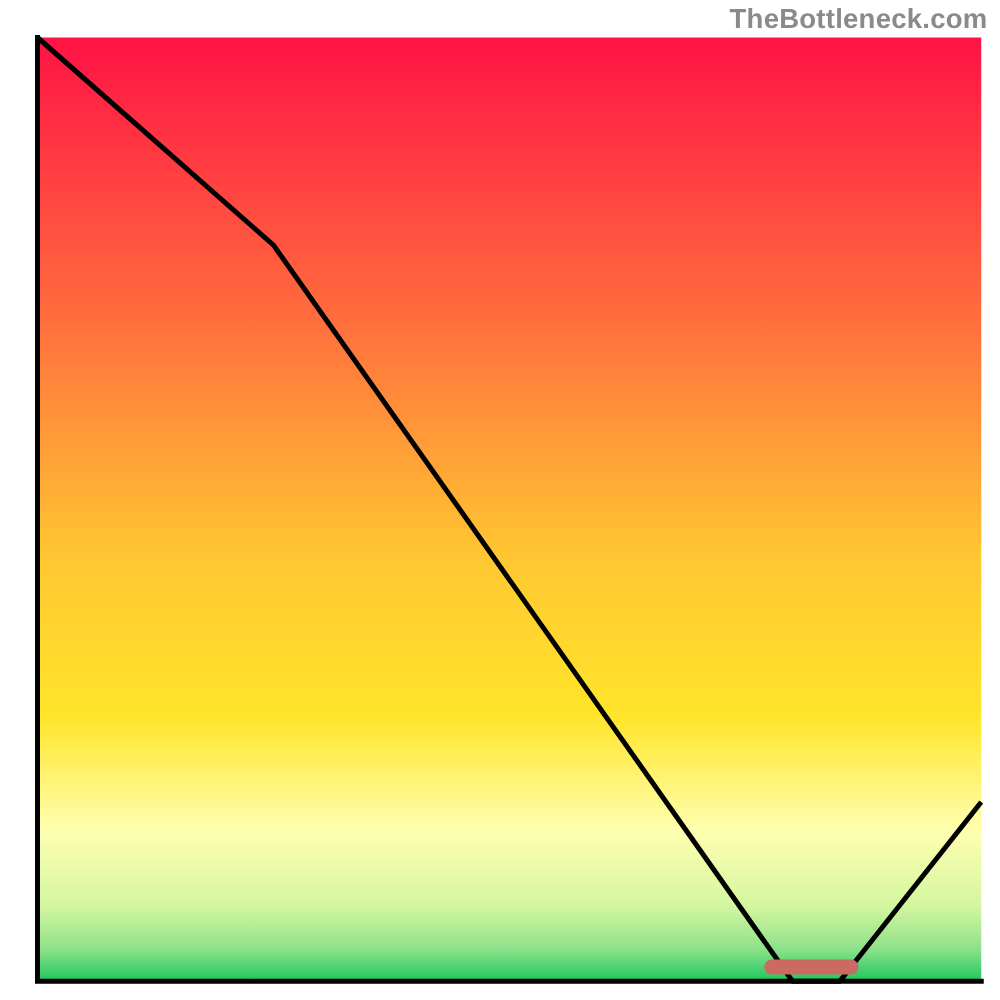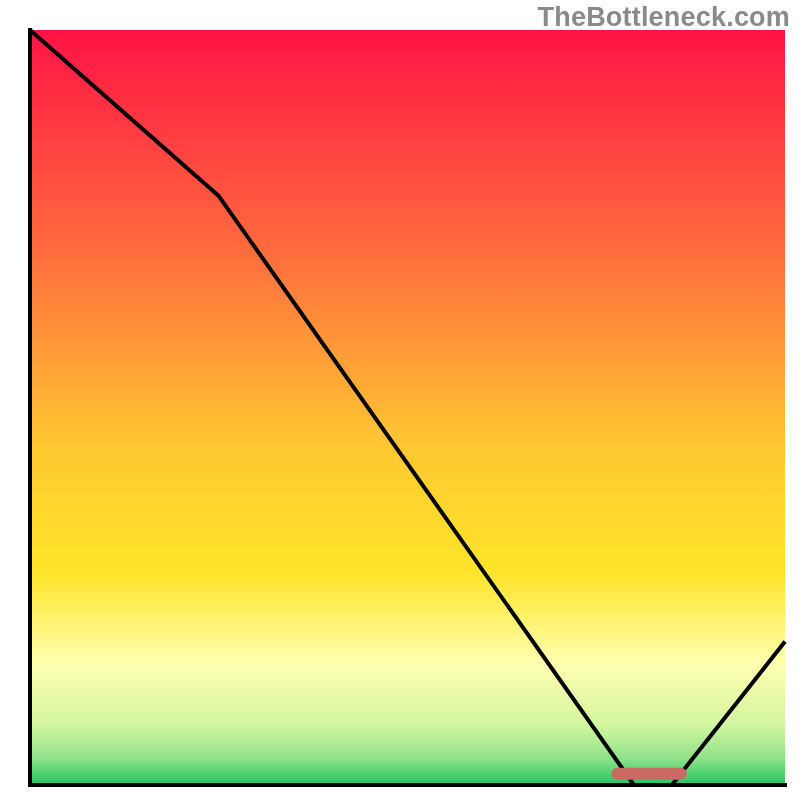--- a/index.html
+++ b/index.html
@@ -13,21 +13,21 @@
   }
   .wrap {
     position: relative;
     width: 800px;
     height: 800px;
   }
   .watermark {
     position: absolute;
     top: 2px;
     right: 10px;
-    font-size: 27px;
+    font-size: 22px;
     font-weight: 600;
     color: #8a8a8a;
     letter-spacing: 0.2px;
     user-select: none;
   }
   svg { display: block; }
 </style>
 </head>
 <body>
 

